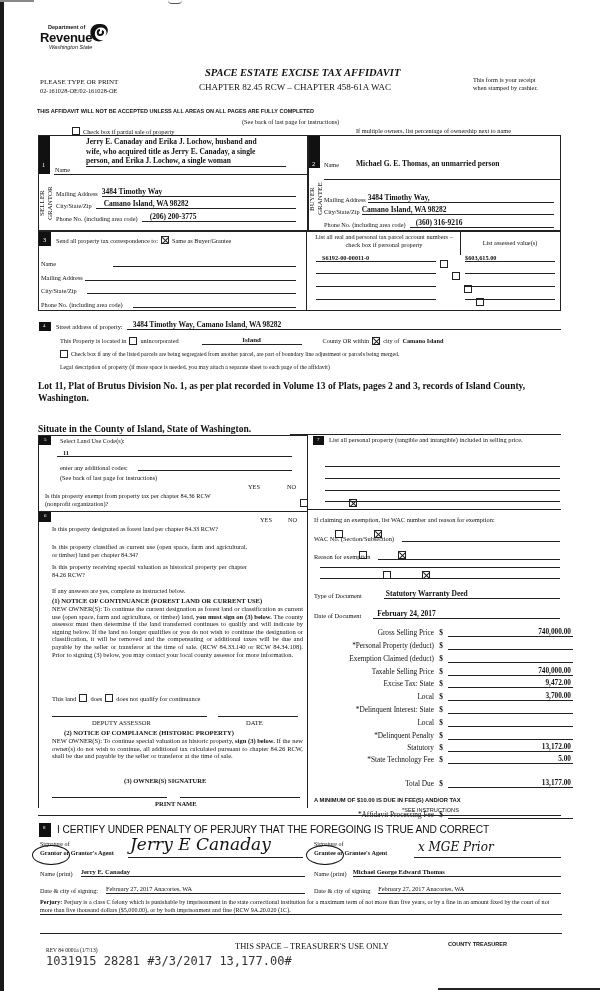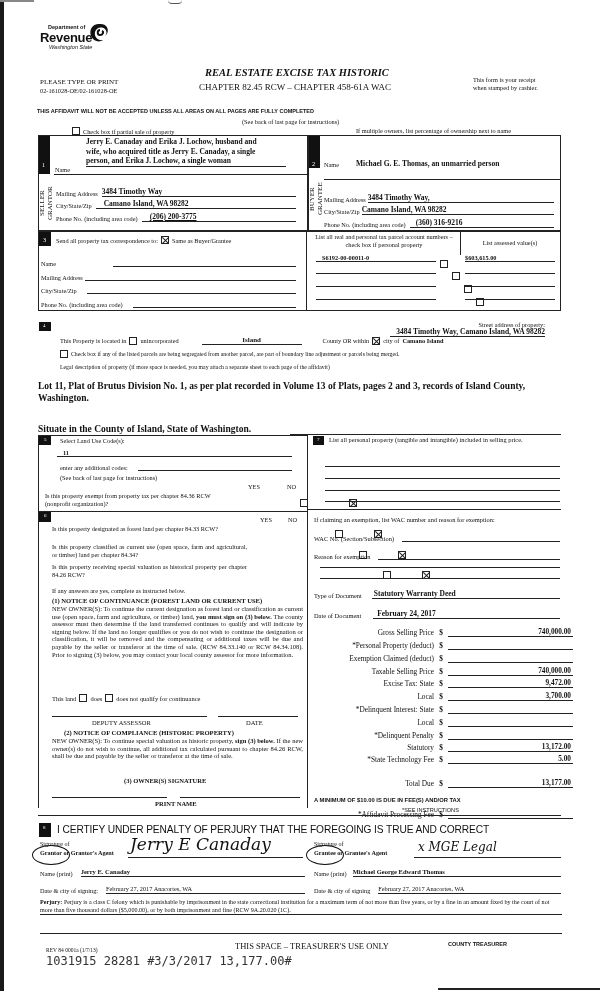--- a/index.html
+++ b/index.html
@@ -46,21 +46,21 @@
   <div class="abs" style="left:9px;top:20px;font-size:5.5px;font-style:italic;">Washington State</div>
   <svg class="abs" style="left:48px;top:-2px;" width="22" height="22" viewBox="0 0 22 22">
     <path d="M11 2 C4 2 1 8 3 14 C5 19 11 21 15 18 C10 19 6 15 7 10 C8 6 13 4 17 7 C19 9 19 12 17 14 C20 12 21 7 18 4 C16 2 13 2 11 2 Z" fill="#111"></path>
     <path d="M12 8 C9 8 9 13 12 13 C15 13 16 10 14 9" fill="none" stroke="#111" stroke-width="2"></path>
   </svg>
 </div>
 
 
 <div class="abs t7" style="left:40px;top:78px;">PLEASE TYPE OR PRINT</div>
 <div class="abs t6" style="left:40px;top:87px;">02-161028-OE/02-161028-OE</div>
-<div class="abs b i" style="left:205px;top:67px;font-size:10.5px;">REAL ESTATE EXCISE TAX HISTORIC</div>
+<div class="abs b i" style="left:205px;top:67px;font-size:10.5px;">SPACE ESTATE EXCISE TAX AFFIDAVIT</div>
 <div class="abs" style="left:199px;top:82px;font-size:9px;">CHAPTER 82.45 RCW – CHAPTER 458-61A WAC</div>
 <div class="abs t6" style="left:473px;top:76px;">This form is your receipt</div>
 <div class="abs t6" style="left:473px;top:84px;">when stamped by cashier.</div>
 <div class="abs sans b" style="left:37px;top:108px;font-size:5.5px;">THIS AFFIDAVIT WILL NOT BE ACCEPTED UNLESS ALL AREAS ON ALL PAGES ARE FULLY COMPLETED</div>
 <div class="abs t6" style="left:242px;top:118px;">(See back of last page for instructions)</div>
 <div class="abs t6" style="left:72px;top:127px;display:flex;align-items:center;gap:3px;">
   <span class="cb"></span>
   <span>Check box if partial sale of property</span>
 </div>
 <div class="abs t6" style="left:356px;top:127px;">If multiple owners, list percentage of ownership next to name</div>
@@ -84,21 +84,21 @@
 <div class="row t6" style="left:56px;top:188px;width:240px;">
   <span>Mailing Address</span>
   <span class="fill">3484 Timothy Way</span>
 </div>
 <div class="row t6" style="left:56px;top:200px;width:240px;">
   <span>City/State/Zip</span>
   <span class="fill" style="padding-left:8px;">Camano Island, WA  98282</span>
 </div>
 <div class="row t6" style="left:56px;top:213px;width:240px;">
   <span>Phone No. (including area code)</span>
-  <span class="fill" style="padding-left:8px;text-decoration:underline;">(206) 200-3775</span>
+  <span class="fill" style="padding-left:8px;">(206) 200-3775</span>
 </div>
 
 
 <div class="blk" style="left:309px;top:136px;width:11px;height:32px;"></div>
 <div class="abs t6" style="left:312px;top:160px;color:#fff;">2</div>
 <div class="vlabel" style="left:308px;top:168px;width:9px;height:62px;">BUYER</div>
 <div class="vlabel" style="left:316px;top:168px;width:8px;height:62px;">GRANTEE</div>
 <div class="abs t6" style="left:324px;top:161px;">Name</div>
 <div class="abs b t75" style="left:356px;top:159px;">Michael G. E. Thomas, an unmarried person</div>
 <div class="abs" style="left:324px;top:179px;width:237px;border-top:1px solid #222;"></div>
@@ -155,21 +155,21 @@
 <div class="abs" style="left:316px;top:286px;width:120px;border-bottom:1px solid #222;"></div>
 <span class="cb abs" style="left:440px;top:279px;"></span>
 <div class="abs" style="left:465px;top:286px;width:90px;border-bottom:1px solid #222;"></div>
 <div class="abs" style="left:316px;top:299px;width:120px;border-bottom:1px solid #222;"></div>
 <span class="cb abs" style="left:440px;top:292px;"></span>
 <div class="abs" style="left:465px;top:299px;width:90px;border-bottom:1px solid #222;"></div>
 
 
 <div class="blk" style="left:39px;top:322px;width:12px;height:9px;"></div>
 <div class="abs t6" style="left:43px;top:323px;color:#fff;font-size:5px;">4</div>
-<div class="row t6" style="left:40px;top:321px;width:505px;flex-direction:column;">
+<div class="row t6" style="left:56px;top:321px;width:505px;">
   <span>Street address of property:</span>
   <span class="fill" style="padding-left:6px;">3484 Timothy Way, Camano Island, WA  98282</span>
 </div>
 <div class="abs t6" style="left:60px;top:336px;display:flex;align-items:center;gap:3px;white-space:nowrap;">
   <span>This Property is located in</span>
   <span class="cb"></span>
   <span>unincorporated</span>
   <span class="b" style="width:100px;text-align:center;border-bottom:1px solid #222;margin-left:20px;font-size:7px;">Island</span>
   <span style="margin-left:18px;">County OR  within</span>
   <span class="cb x"></span>
@@ -268,21 +268,21 @@
 </div>
 <div class="row t6" style="left:314px;top:551px;width:246px;font-size:6.4px;">
   <span>Reason for exemption</span>
   <span class="fill" style="margin-left:8px;"></span>
 </div>
 <div class="abs" style="left:320px;top:567px;width:240px;border-bottom:1px solid #222;"></div>
 <div class="abs" style="left:320px;top:578px;width:240px;border-bottom:1px solid #222;"></div>
 
 <div class="row t6" style="left:314px;top:590px;width:246px;font-size:6.4px;">
   <span>Type of Document</span>
-  <span class="fill" style="margin-left:10px;padding-left:2px;">Statutory Warranty Deed</span>
+  <span class="fill" style="margin-left:22px;padding-left:2px;">Statutory Warranty Deed</span>
 </div>
 <div class="row t6" style="left:314px;top:610px;width:246px;font-size:6.4px;">
   <span>Date of Document</span>
   <span class="fill" style="margin-left:12px;padding-left:4px;">February 24, 2017</span>
 </div>
 
 
 <div class="money" style="left:300px;top:628px;">
     <span class="lbl">Gross Selling Price</span>
     <span class="dol">$</span>
@@ -369,21 +369,21 @@
   <span class="fill" style="margin-left:8px;font-size:6.5px;">Jerry E. Canaday</span>
 </div>
 <div class="row t6" style="left:40px;top:885px;width:265px;">
   <span>Date &amp; city of signing:</span>
   <span class="fill" style="margin-left:8px;font-weight:normal;font-size:6.3px;">February 27, 2017   Anacortes, WA</span>
 </div>
 
 <div class="abs t6" style="left:314px;top:841px;font-size:6px;">Signature of</div>
 <div class="abs b t6" style="left:314px;top:849px;font-size:6.2px;">Grantee or Grantee's Agent</div>
 <div class="abs" style="left:306px;top:845px;width:38px;height:20px;border:1px solid #111;border-radius:50%;"></div>
-<div class="abs sig" style="left:418px;top:840px;font-size:12px;">x MGE Legal</div>
+<div class="abs sig" style="left:418px;top:840px;font-size:12px;">x MGE Prior</div>
 <div class="abs" style="left:414px;top:857px;width:147px;border-bottom:1px solid #222;"></div>
 <div class="row t6" style="left:314px;top:868px;width:247px;">
   <span>Name (print)</span>
   <span class="fill" style="margin-left:6px;font-size:6.5px;">Michael George Edward Thomas</span>
 </div>
 <div class="row t6" style="left:314px;top:885px;width:247px;">
   <span>Date &amp; city of signing</span>
   <span class="fill" style="margin-left:8px;font-weight:normal;font-size:6.3px;">February 27, 2017   Anacortes, WA</span>
 </div>
 

